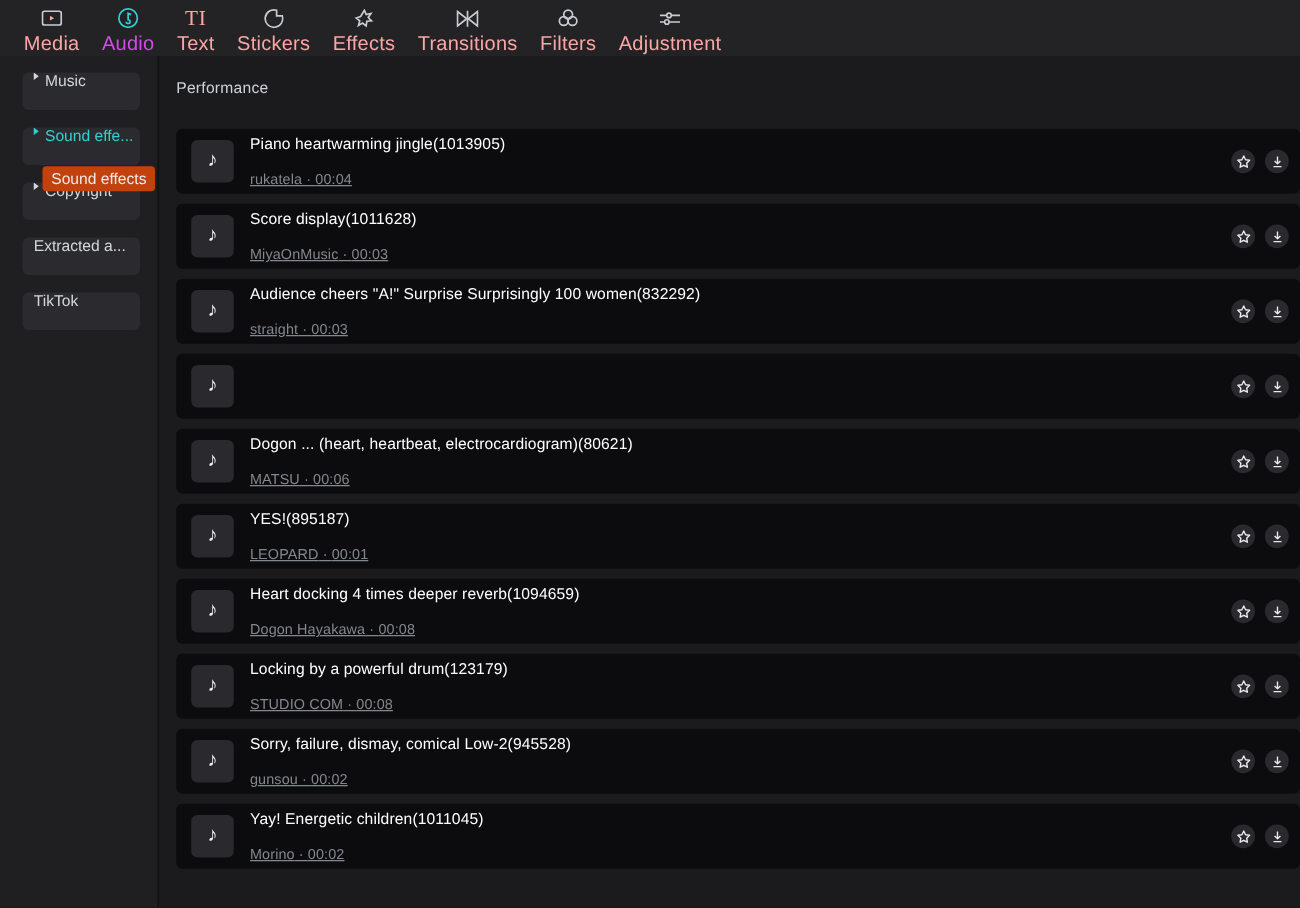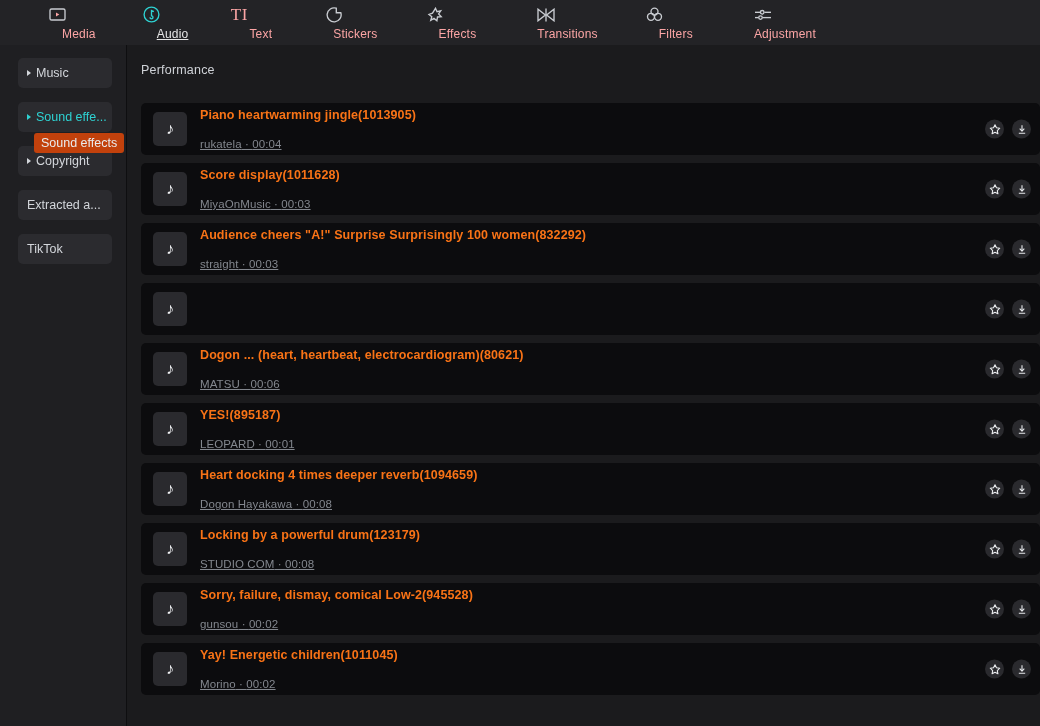--- a/index.html
+++ b/index.html
@@ -22,39 +22,39 @@
     display: flex; flex-direction: column; align-items: center;
     justify-content: flex-start;
     padding: 4px 9px 0 9px; cursor: pointer;
     color: #fca5a5;
     min-width: 42px;
   }
   .tool .ticon {
     height: 21px; display: flex; align-items: center; justify-content: center;
     margin-bottom: 2px;
   }
-  .tool .tlabel { font-size: 12px; letter-spacing: .2px; white-space: nowrap; margin-left: 43px; }
-  .tool.active { color: #e5e5e5; text-decoration: underline; }
+  .tool .tlabel { font-size: 16px; letter-spacing: .2px; white-space: nowrap; }
+  .tool.active { color: #d946ef; }
   .tool.active svg { stroke: #2ed2d2; }
   .tool svg { stroke: #c9ccd1; fill: none; stroke-width: 1.35; }
   .tool .ti-text { font-family: "Liberation Serif", serif; font-size: 17px; letter-spacing: .5px; line-height: 20px; }
 
   
   .sidebar {
     position: absolute; top: 45px; left: 0; width: 127px; height: 681px;
     background: #1f1f22;
     border-right: 1px solid #0e0e10;
     padding-top: 13px;
   }
   .side-item {
     position: relative;
     margin: 0 14px 14px 18px;
     height: 30px; border-radius: 5px;
     background: #2b2b2f;
-    display: flex; align-items: center;
+    display: flex; 
     padding-left: 9px;
     font-size: 12.5px; color: #d3d6db;
     cursor: pointer; white-space: nowrap; overflow: hidden;
   }
   .side-item.active { color: #2ed2d2; }
   .caret {
     width: 0; height: 0;
     border-left: 4px solid currentColor;
     border-top: 3.2px solid transparent;
     border-bottom: 3.2px solid transparent;
@@ -100,21 +100,21 @@
     display: flex; align-items: center; cursor: pointer;
   }
   .thumb {
     width: 34px; height: 34px; margin-left: 12px; border-radius: 5px;
     background: #2a2a2e; flex: 0 0 auto;
     display: flex; align-items: center; justify-content: center;
     color: #f2f3f5; font-size: 16px; line-height: 1;
   }
   .meta { margin-left: 13px; min-width: 0; }
   .title {
-    font-size: 12.5px; font-weight: bold; color: #f97316;
+    font-size: 12.5px; font-weight: normal; color: #ffffff;
     white-space: nowrap; letter-spacing: .1px;
   }
   .sub {
     font-size: 11.5px; color: #83878e; margin-top: 16px;
     white-space: nowrap; letter-spacing: .1px; text-decoration: underline;
   }
   .actions {
     position: absolute; right: 9px; top: 50%; transform: translateY(-50%);
     display: flex; gap: 8px;
   }

